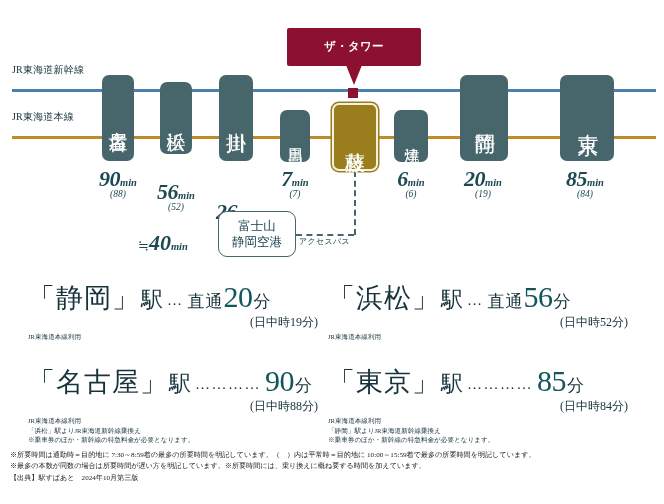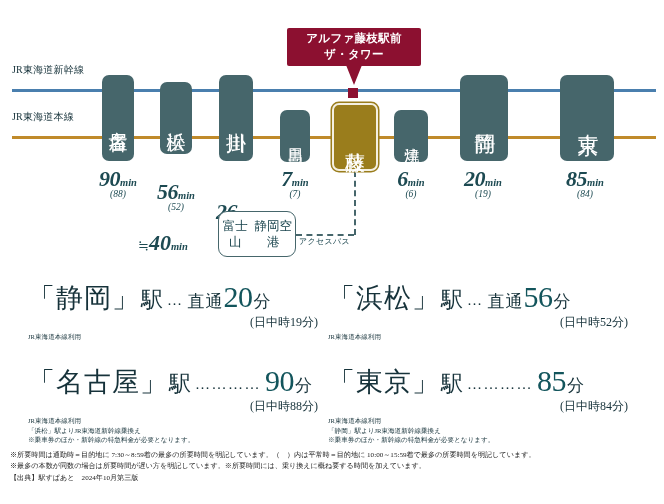--- a/index.html
+++ b/index.html
@@ -125,21 +125,21 @@
 
   
   #airport{
     position:absolute;
     left:218px;top:211px;
     width:78px;height:46px;
     box-sizing:border-box;
     border:1.6px solid #46666b;
     border-radius:9px;
     background:#ffffff;
-    display:flex;flex-direction:row;
+    display:flex;flex-direction:column;
     align-items:center;justify-content:center;
     color:#18434c;
     font-size:12.5px;
     line-height:1.3;
     z-index:6;
     text-align:center;
   }
   #airport-mins{
     position:absolute;
     left:138px;top:230px;
@@ -249,21 +249,20 @@
   <div class="rail amber" style="left:134px;top:136px;width:26px;"></div>
   <div class="rail amber" style="left:192px;top:136px;width:27px;"></div>
   <div class="rail amber" style="left:253px;top:136px;width:27px;"></div>
   <div class="rail amber" style="left:310px;top:136px;width:22px;"></div>
   <div class="rail amber" style="left:378px;top:136px;width:16px;"></div>
   <div class="rail amber" style="left:428px;top:136px;width:32px;"></div>
   <div class="rail amber" style="left:508px;top:136px;width:52px;"></div>
   <div class="rail amber" style="left:614px;top:136px;width:42px;"></div>
 
   <div id="callout">
-    <span>アルファ藤枝駅前</span>
     <span>ザ・タワー</span>
   </div>
   <div id="callout-tail"></div>
   <div id="callout-dot"></div>
 
   <div class="station" style="left:102px;top:75px;width:32px;height:86px;">
     <span class="vtxt" style="font-size:19px;">名古屋</span>
   </div>
 
   <div class="station" style="left:160px;top:82px;width:32px;height:72px;">

